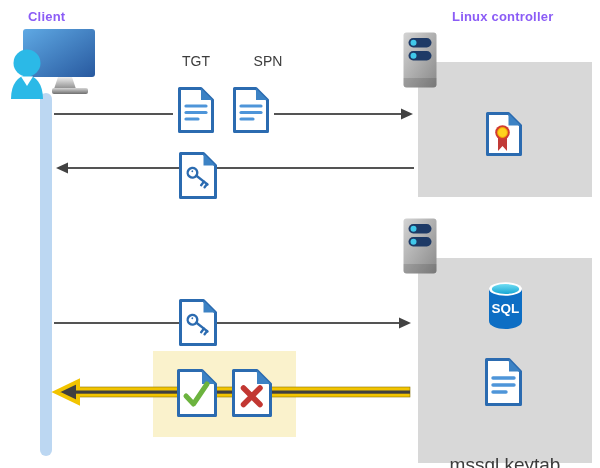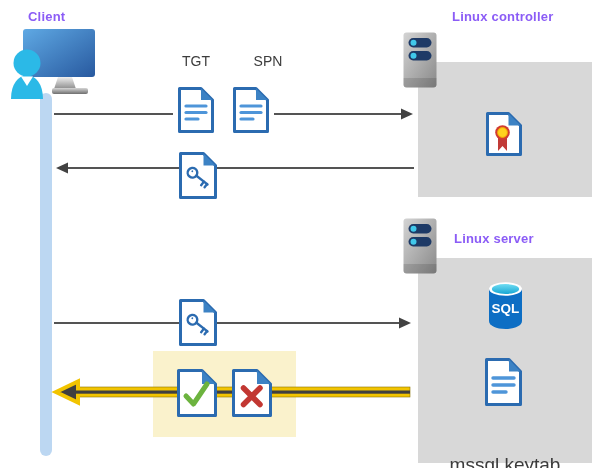--- a/index.html
+++ b/index.html
@@ -172,20 +172,19 @@
   </svg>
 
   <svg class="abs" style="left:231px;top:368px;" width="42" height="50" viewBox="0 0 42 50">
     <path d="M2.5,2.5 H26 L39.5,16 V47.5 H2.5 Z" fill="#ffffff" stroke="#2b6bb0" stroke-width="3" stroke-linejoin="round"></path>
     <path d="M26,2.5 V16 H39.5 Z" fill="#3c82c4"></path>
     <path d="M12.5,20 L29,36.5 M29,20 L12.5,36.5" fill="none" stroke="#c23732" stroke-width="5.5" stroke-linecap="round"></path>
   </svg>
 
   <div class="abs h" style="left:28px;top:3px;">Client</div>
   <div class="abs h" style="left:452px;top:3px;width:125px;">Linux controller</div>
-  <div class="abs h" style="left:454px;top:225px;white-space:nowrap;">Linux server</div>
 
   <div class="abs small-label center-x" style="left:196px;top:53px;">TGT</div>
   <div class="abs small-label center-x" style="left:251px;top:53px;margin-left:17px;">SPN</div>
 
   <div class="abs mid-label center-x" style="left:505px;top:418px;">mssql.keytab</div>
 
 </div>
 
 </body></html>

